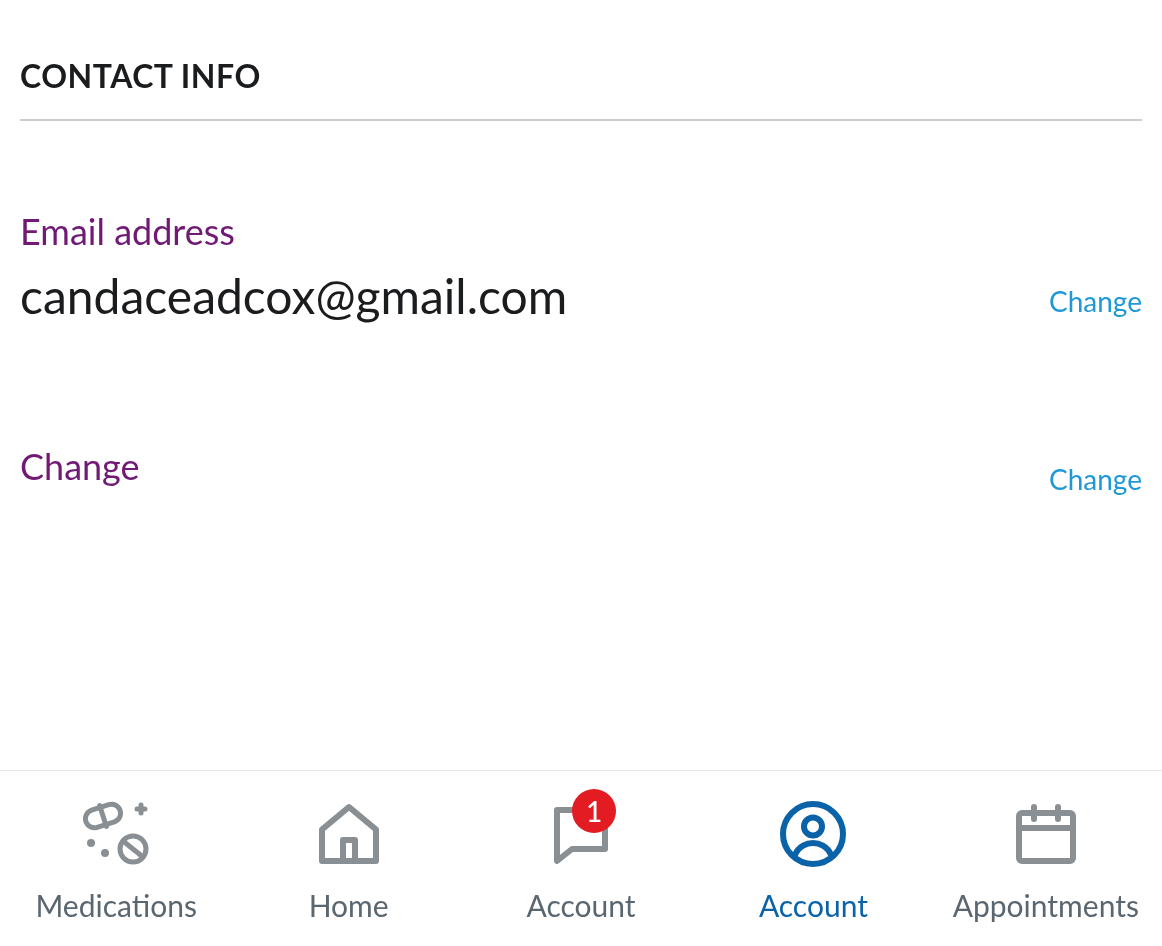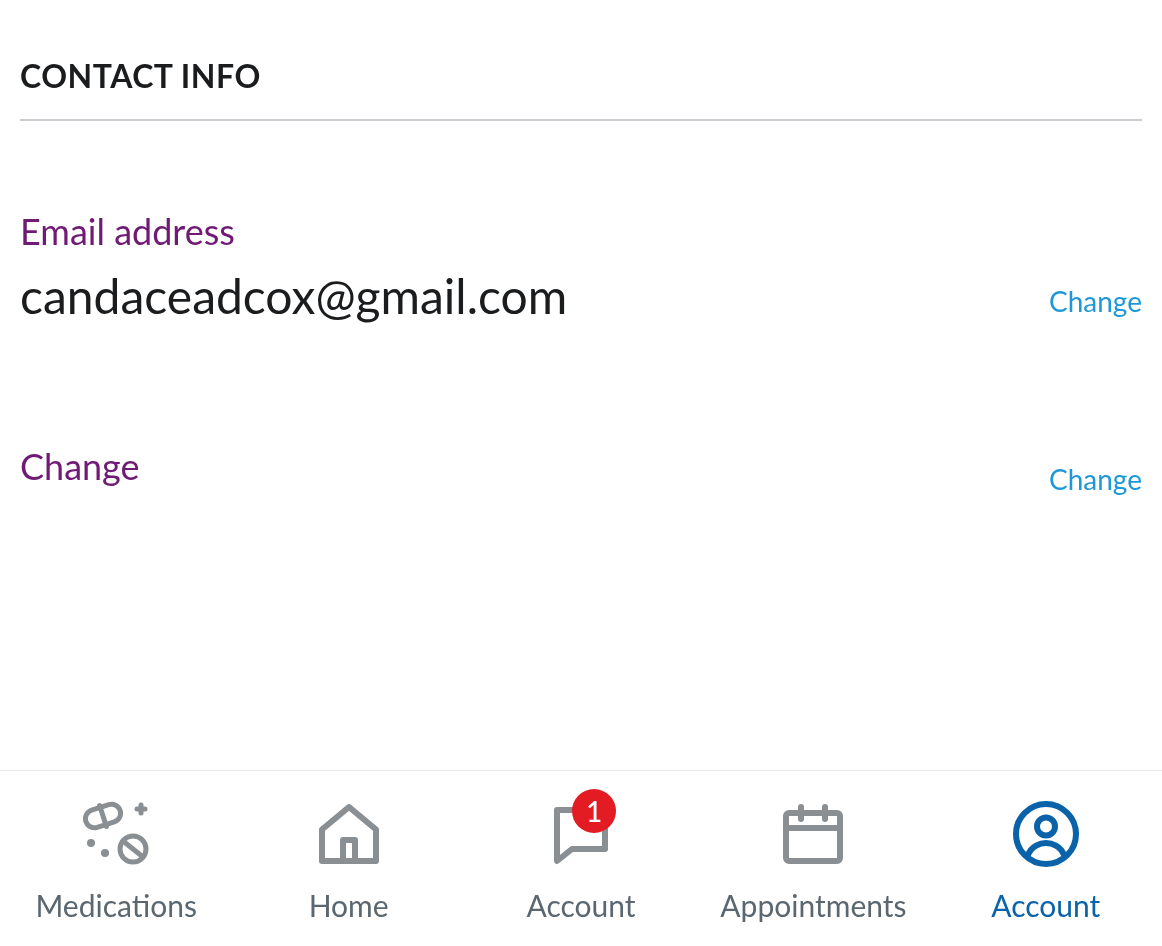--- a/index.html
+++ b/index.html
@@ -170,34 +170,34 @@
       <svg width="72" height="72" viewBox="0 0 24 24" fill="none" stroke="#8a8f94" stroke-width="2" stroke-linecap="round" stroke-linejoin="round">
         <path d="M4 4 H20 V17 H9 L4 21 V4 Z"></path>
       </svg>
       <div class="badge">1</div>
     </div>
     <div class="nav-label">Account</div>
   </div>
 
   <div class="nav-item">
     <div class="nav-icon">
+      <svg width="72" height="72" viewBox="0 0 24 24" fill="none" stroke="#0a63a8" stroke-width="2" stroke-linecap="round" stroke-linejoin="round">
+        <circle cx="12" cy="12" r="10"></circle>
+        <circle cx="12" cy="9.5" r="3"></circle>
+        <path d="M6 19 c1.2-3 4-4 6-4 s4.8 1 6 4"></path>
+      </svg>
+    </div>
+    <div class="nav-label active">Account</div>
+  </div>
+
+  <div class="nav-item">
+    <div class="nav-icon">
       <svg width="72" height="72" viewBox="0 0 24 24" fill="none" stroke="#8a8f94" stroke-width="2" stroke-linecap="round" stroke-linejoin="round">
         <rect x="3" y="5" width="18" height="16" rx="1"></rect>
         <line x1="3" y1="10" x2="21" y2="10"></line>
         <line x1="8" y1="3" x2="8" y2="7"></line>
         <line x1="16" y1="3" x2="16" y2="7"></line>
       </svg>
     </div>
     <div class="nav-label">Appointments</div>
   </div>
 
-  <div class="nav-item">
-    <div class="nav-icon">
-      <svg width="72" height="72" viewBox="0 0 24 24" fill="none" stroke="#0a63a8" stroke-width="2" stroke-linecap="round" stroke-linejoin="round">
-        <circle cx="12" cy="12" r="10"></circle>
-        <circle cx="12" cy="9.5" r="3"></circle>
-        <path d="M6 19 c1.2-3 4-4 6-4 s4.8 1 6 4"></path>
-      </svg>
-    </div>
-    <div class="nav-label active">Account</div>
-  </div>
-
 </nav>
 
 </body></html>

